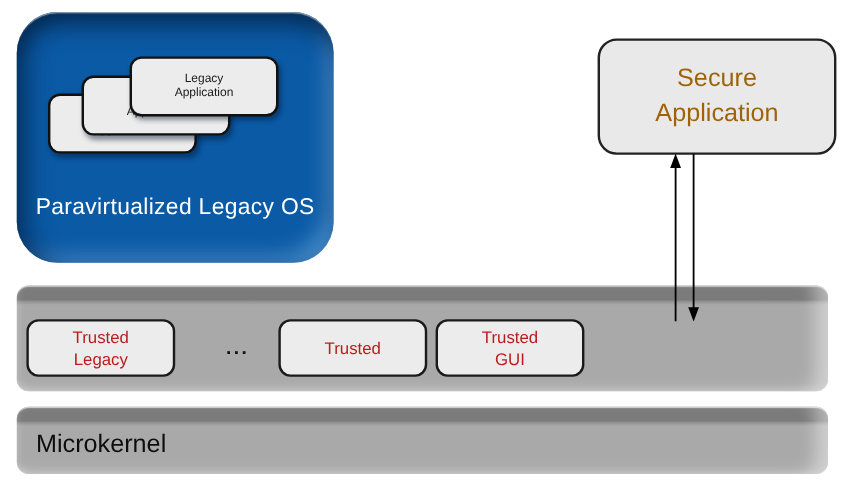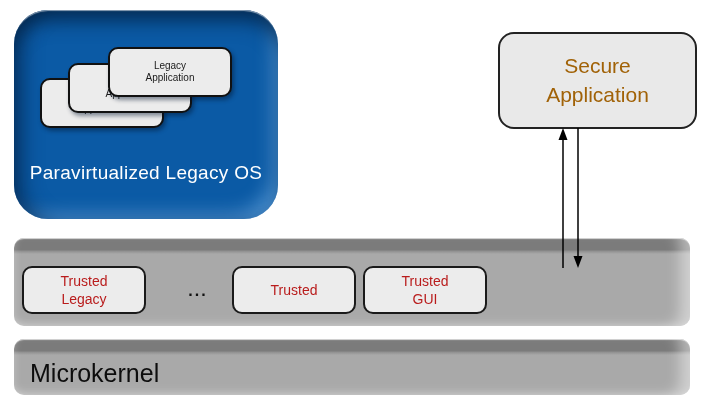--- a/index.html
+++ b/index.html
@@ -51,21 +51,21 @@
     position:absolute; left:14px; width:676px; border-radius:10px;
     background:linear-gradient(180deg,#7b7b7b 0px,#7b7b7b 12px,#8f8f8f 13px,#a9a9a9 16px,#a9a9a9 100%);
     box-shadow:
       inset 0 2px 1px -1px rgba(255,255,255,0.7),
       inset -16px -4px 14px -6px rgba(255,255,255,0.45),
       inset 3px -3px 8px -4px rgba(255,255,255,0.35);
   }
   .services-bar { top:238px; height:88px; }
   .microkernel-bar { top:339px; height:56px; }
   .microkernel-label {
-    position:absolute; left:16px; top:20px; font-size:25px; color:#0d0d0d;
+    position:absolute; left:16px; top:20px; font-size:21px; color:#0d0d0d;
   }
 
   
   .service-box {
     position:absolute; top:28px; width:124px; height:48px; box-sizing:border-box;
     background:#ececec; border:2px solid #1a1a1a; border-radius:10px;
     display:flex; flex-direction:column; justify-content:center; align-items:center;
     font-size:14px; line-height:1.3; color:#b91c1c; text-align:center;
   }
   .service-box.pos-0 { left:8px; }

